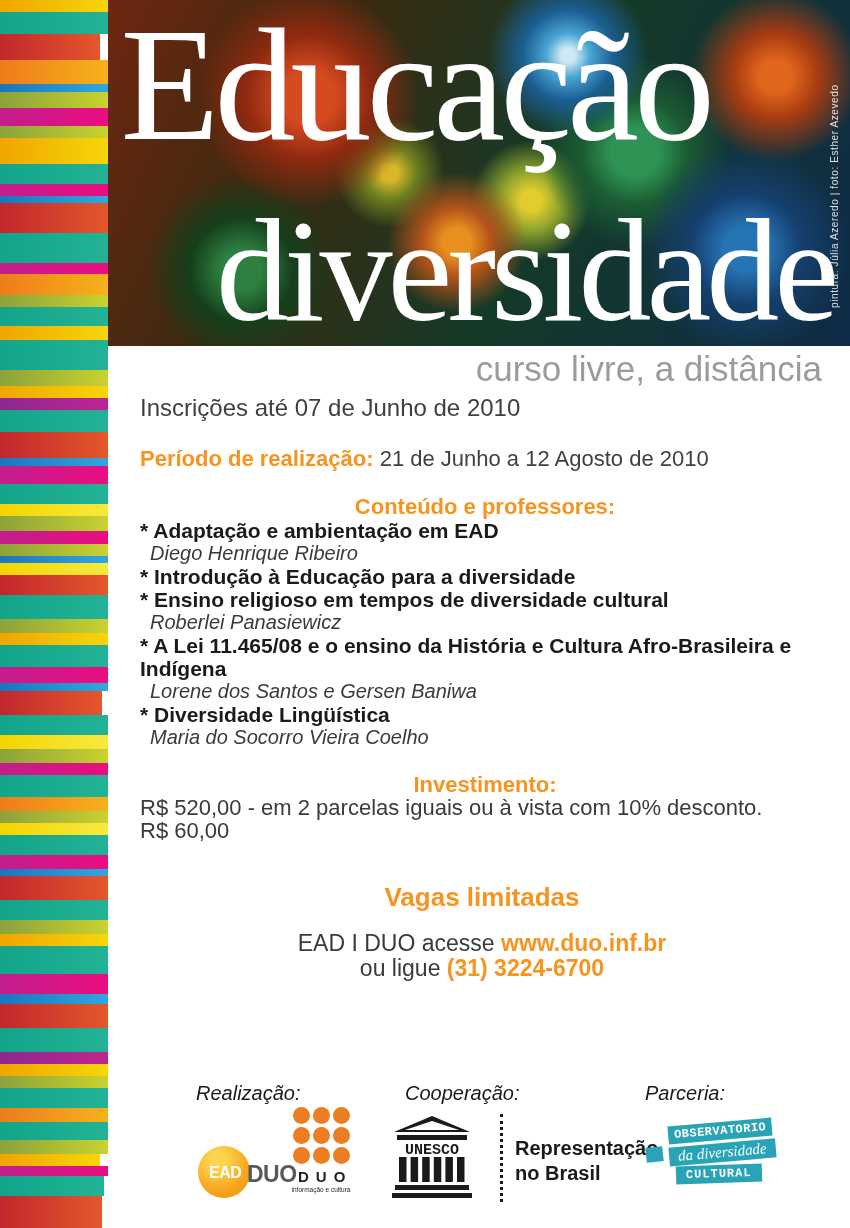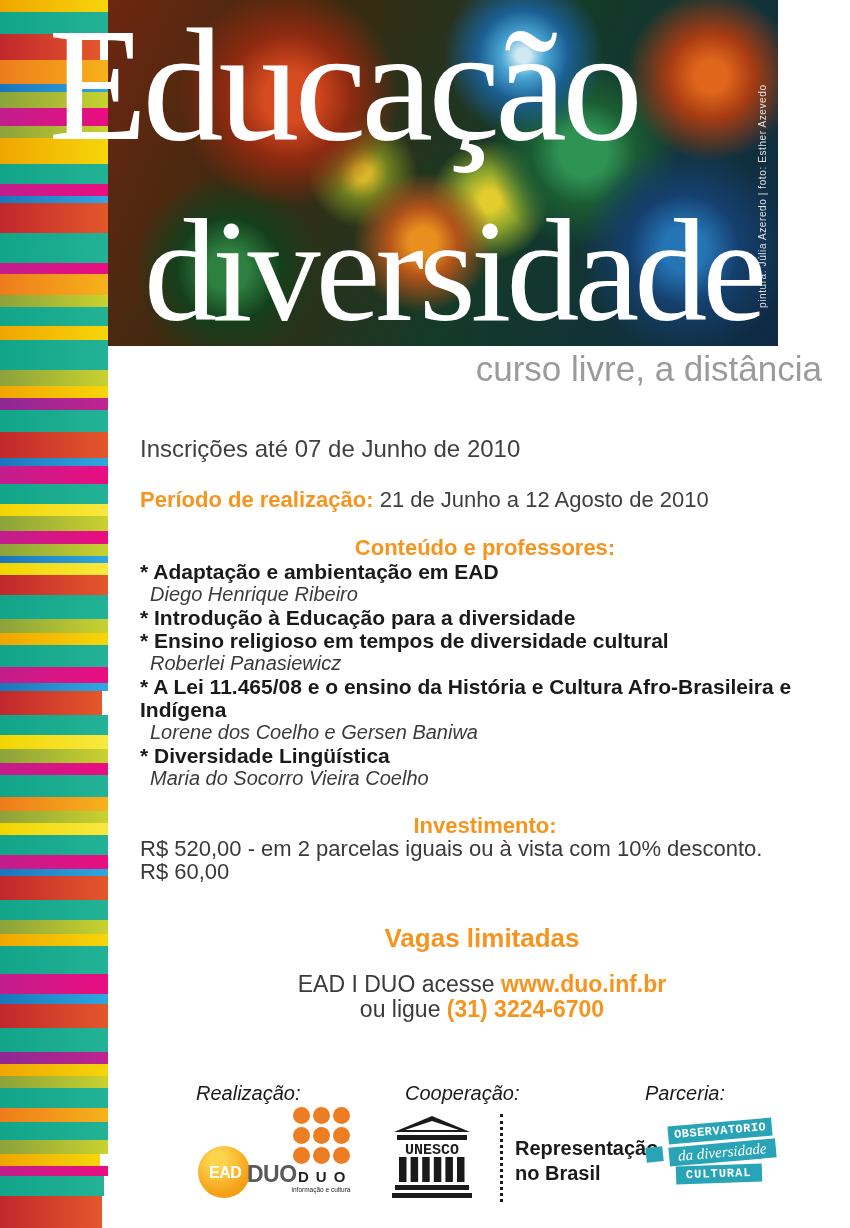--- a/index.html
+++ b/index.html
@@ -6,21 +6,21 @@
   body{
     width:850px;height:1228px;position:relative;overflow:hidden;
     background:#ffffff;
     font-family:"Liberation Sans", sans-serif;
     color:#3a3a3a;
   }
   
   .stripes{position:absolute;left:0;top:0;width:114px;height:1228px;z-index:1;}
   .stripe{width:108px;}
   
-  .hero{position:absolute;left:0;top:0;width:778px;height:346px;z-index:2;}
+  .hero{position:absolute;left:0;top:0;width:850px;height:346px;z-index:2;}
   .painting{
     position:absolute;left:108px;right:0;top:0;bottom:0;
     background-color:#161309;
     background-image:
       radial-gradient(circle at 62% 16%, #cfe9f2 0 7px, #4aa6d4 22px, #1b5f93 45px, rgba(10,30,55,0) 80px),
       radial-gradient(circle at 90% 22%, #e0661c 0 16px, #a83c12 42px, rgba(60,20,5,0) 85px),
       radial-gradient(circle at 27% 28%, #d64a20 0 26px, #8f2a10 62px, rgba(40,10,5,0) 110px),
       radial-gradient(circle at 86% 72%, #2574b4 0 22px, #153f6e 55px, rgba(8,20,40,0) 105px),
       radial-gradient(circle at 71% 44%, #2f9355 0 24px, #1b5c33 52px, rgba(10,40,20,0) 95px),
       radial-gradient(circle at 47% 70%, #e88f1e 0 14px, #b4541a 34px, rgba(60,30,5,0) 70px),
@@ -73,21 +73,21 @@
   .duotag{font-size:6.5px;color:#231f20;margin-top:1px;}
   .unesco{position:absolute;left:392px;top:1116px;z-index:2;}
   .unesco-sep{position:absolute;left:500px;top:1114px;height:88px;border-left:3px dotted #1a1a1a;z-index:2;}
   .unesco-text{position:absolute;left:515px;top:1136px;font-size:20px;font-weight:bold;color:#1a1a1a;line-height:1.25;z-index:2;}
   .obs{position:absolute;left:640px;top:1122px;width:160px;height:70px;z-index:2;}
   .obs .banner{position:absolute;background:var(--observatorio_teal);color:#fff;white-space:nowrap;}
   .obs-block{left:6px;top:25px;width:17px;height:15px;transform:rotate(-6deg);}
   .obs-1{left:28px;top:0;transform:rotate(-5deg);font-family:"Liberation Mono", monospace;font-weight:bold;font-size:12px;padding:2px 6px;letter-spacing:.5px;}
   .obs-2{left:29px;top:21px;transform:rotate(-5deg);font-family:"Liberation Serif", serif;font-style:italic;font-size:15px;padding:1px 9px;}
   .obs-3{left:36px;top:43px;transform:rotate(-2deg);font-family:"Liberation Mono", monospace;font-weight:bold;font-size:12px;padding:2px 10px;letter-spacing:1px;}
-  .abs{position:absolute;margin-top:41px;}
+  .abs{position:absolute;}
 </style>
 </head>
 <body>
 
 <div class="stripes" id="stripes">
     <div class="stripe" style="height: 12px; width: 108px; background: linear-gradient(90deg, rgb(240, 165, 0), rgb(246, 214, 10));"></div>
     <div class="stripe" style="height: 22px; width: 108px; background: linear-gradient(90deg, rgb(18, 165, 138), rgb(35, 178, 149));"></div>
     <div class="stripe" style="height: 26px; width: 100px; background: linear-gradient(90deg, rgb(193, 39, 45), rgb(228, 87, 42));"></div>
     <div class="stripe" style="height: 24px; width: 108px; background: linear-gradient(90deg, rgb(238, 124, 27), rgb(246, 178, 27));"></div>
     <div class="stripe" style="height: 8px; width: 108px; background: linear-gradient(90deg, rgb(27, 117, 188), rgb(47, 168, 224));"></div>
@@ -178,21 +178,21 @@
 
 <div class="content abs conteudo-head orange">Conteúdo e professores:</div>
 
 <div class="content abs" id="courses">
     <div class="course-title">* Adaptação e ambientação em EAD</div>
     <div class="course-professor">Diego Henrique Ribeiro</div>
     <div class="course-title">* Introdução à Educação para a diversidade</div>
     <div class="course-title">* Ensino religioso em tempos de diversidade cultural</div>
     <div class="course-professor">Roberlei Panasiewicz</div>
     <div class="course-title">* A Lei 11.465/08 e o ensino da História e Cultura Afro-Brasileira e Indígena</div>
-    <div class="course-professor">Lorene dos Coelho e Gersen Baniwa</div>
+    <div class="course-professor">Lorene dos Santos e Gersen Baniwa</div>
     <div class="course-title">* Diversidade Lingüística</div>
     <div class="course-professor">Maria do Socorro Vieira Coelho</div>
   </div>
 
 <div class="content abs invest">
   <div class="orange">Investimento:</div>
   <div>R$ 520,00 - em 2 parcelas iguais ou à vista com 10% desconto.</div>
   <div>R$ 60,00</div>
 </div>
 

